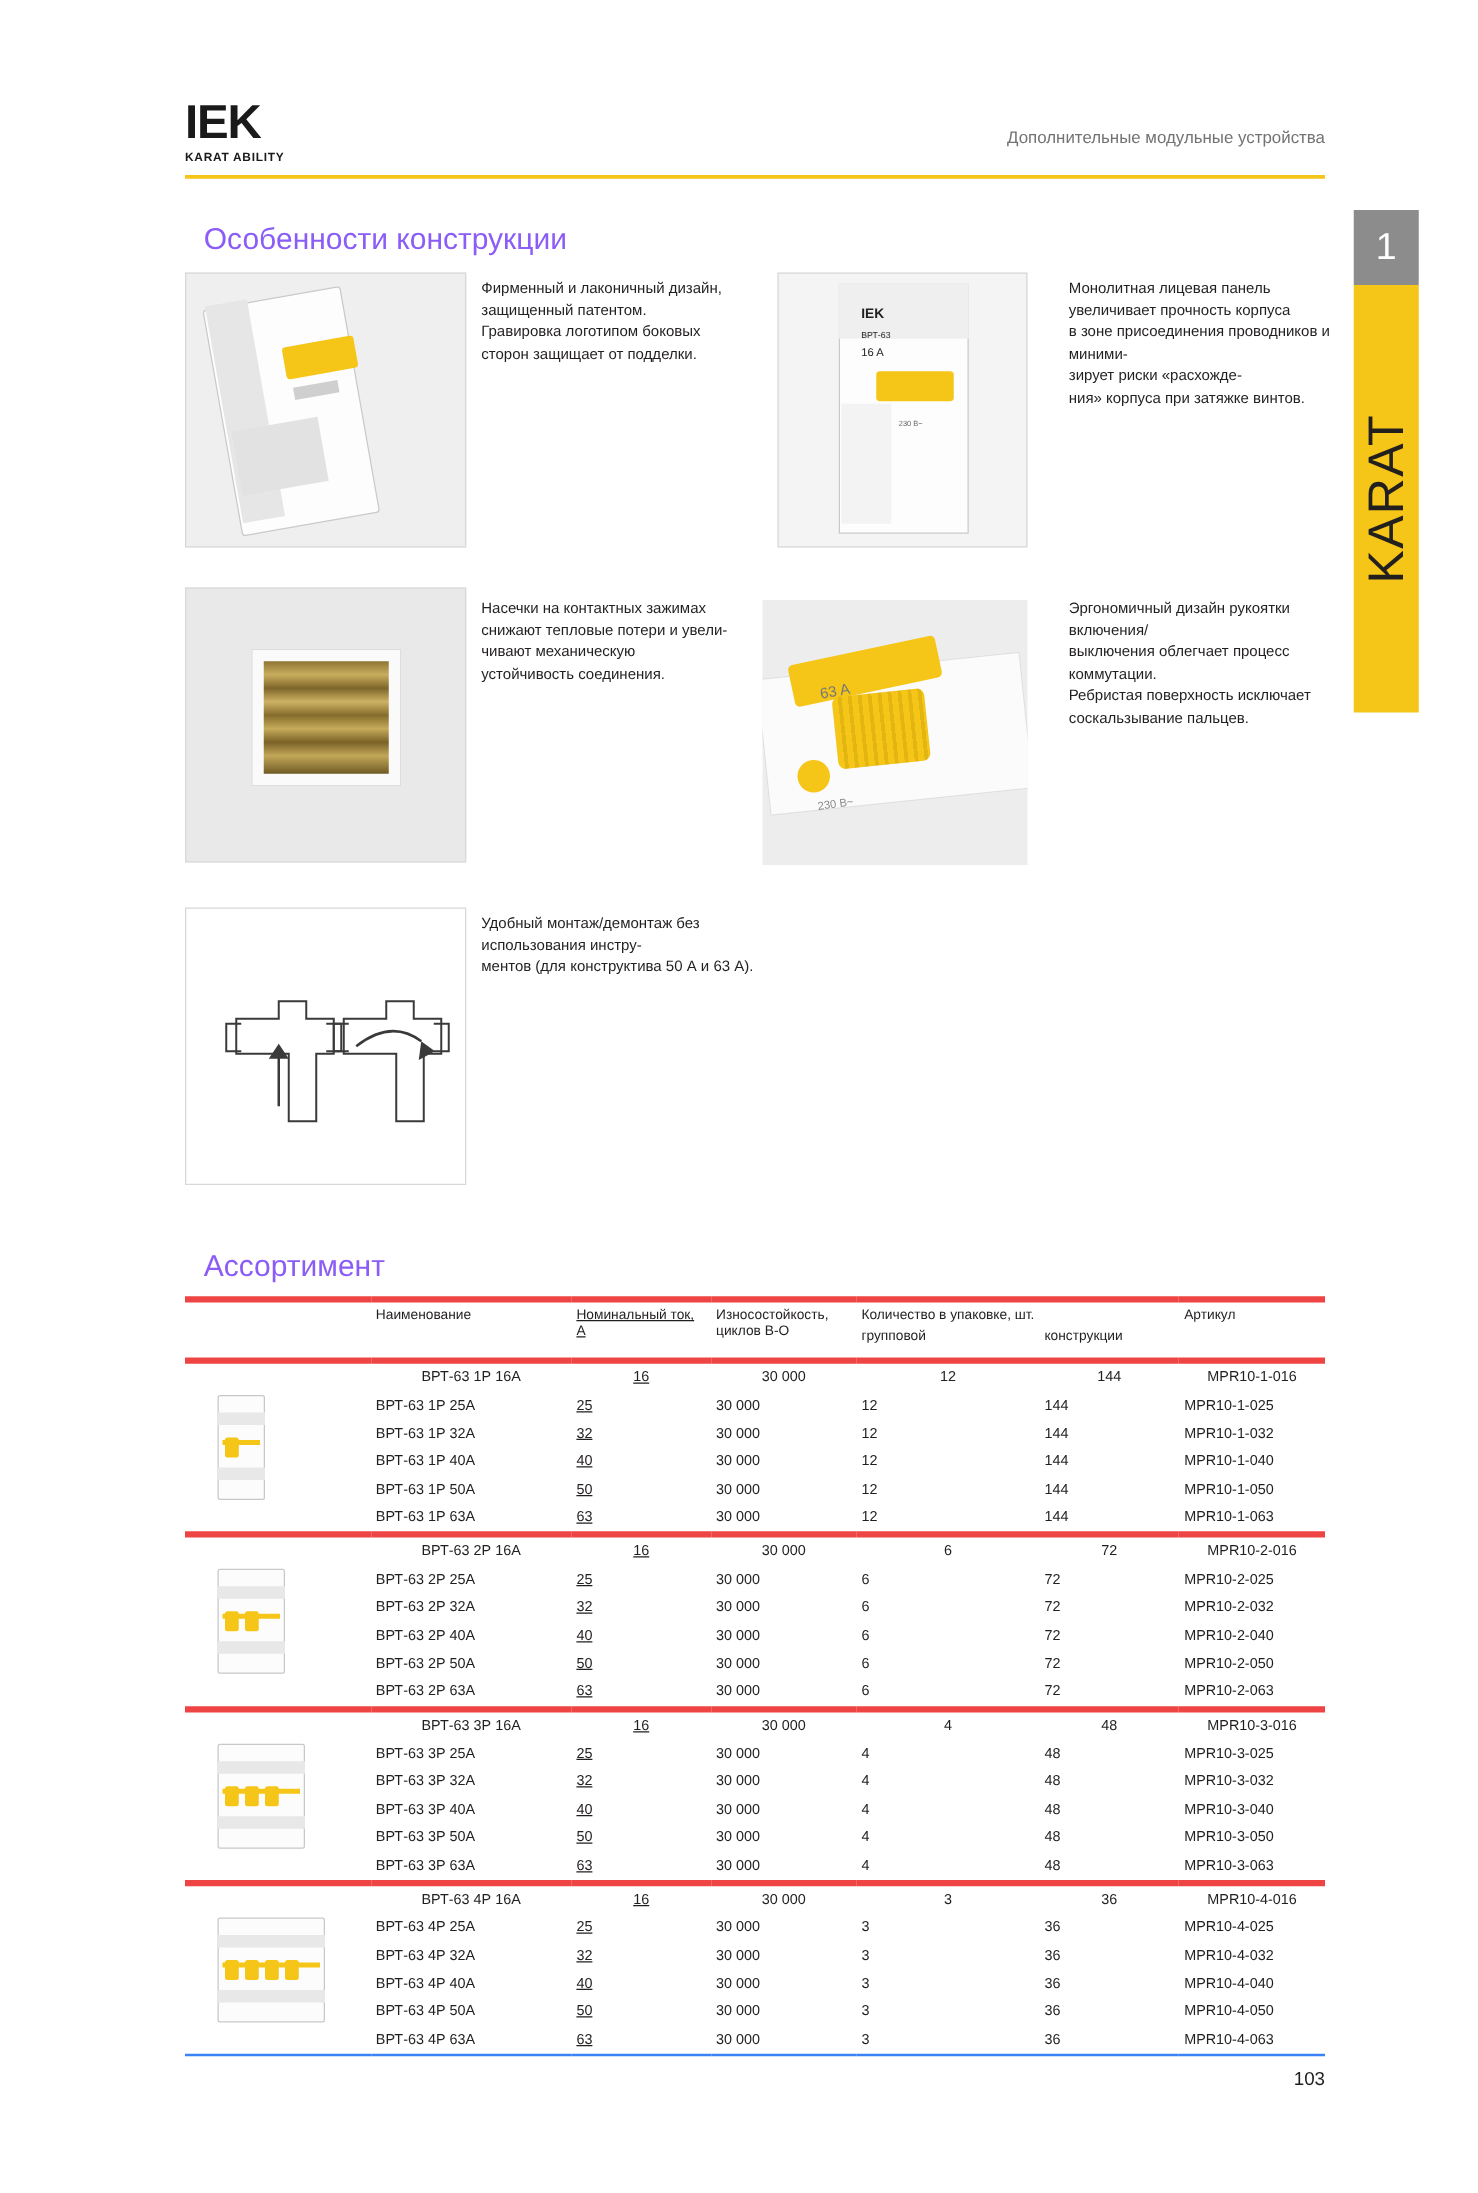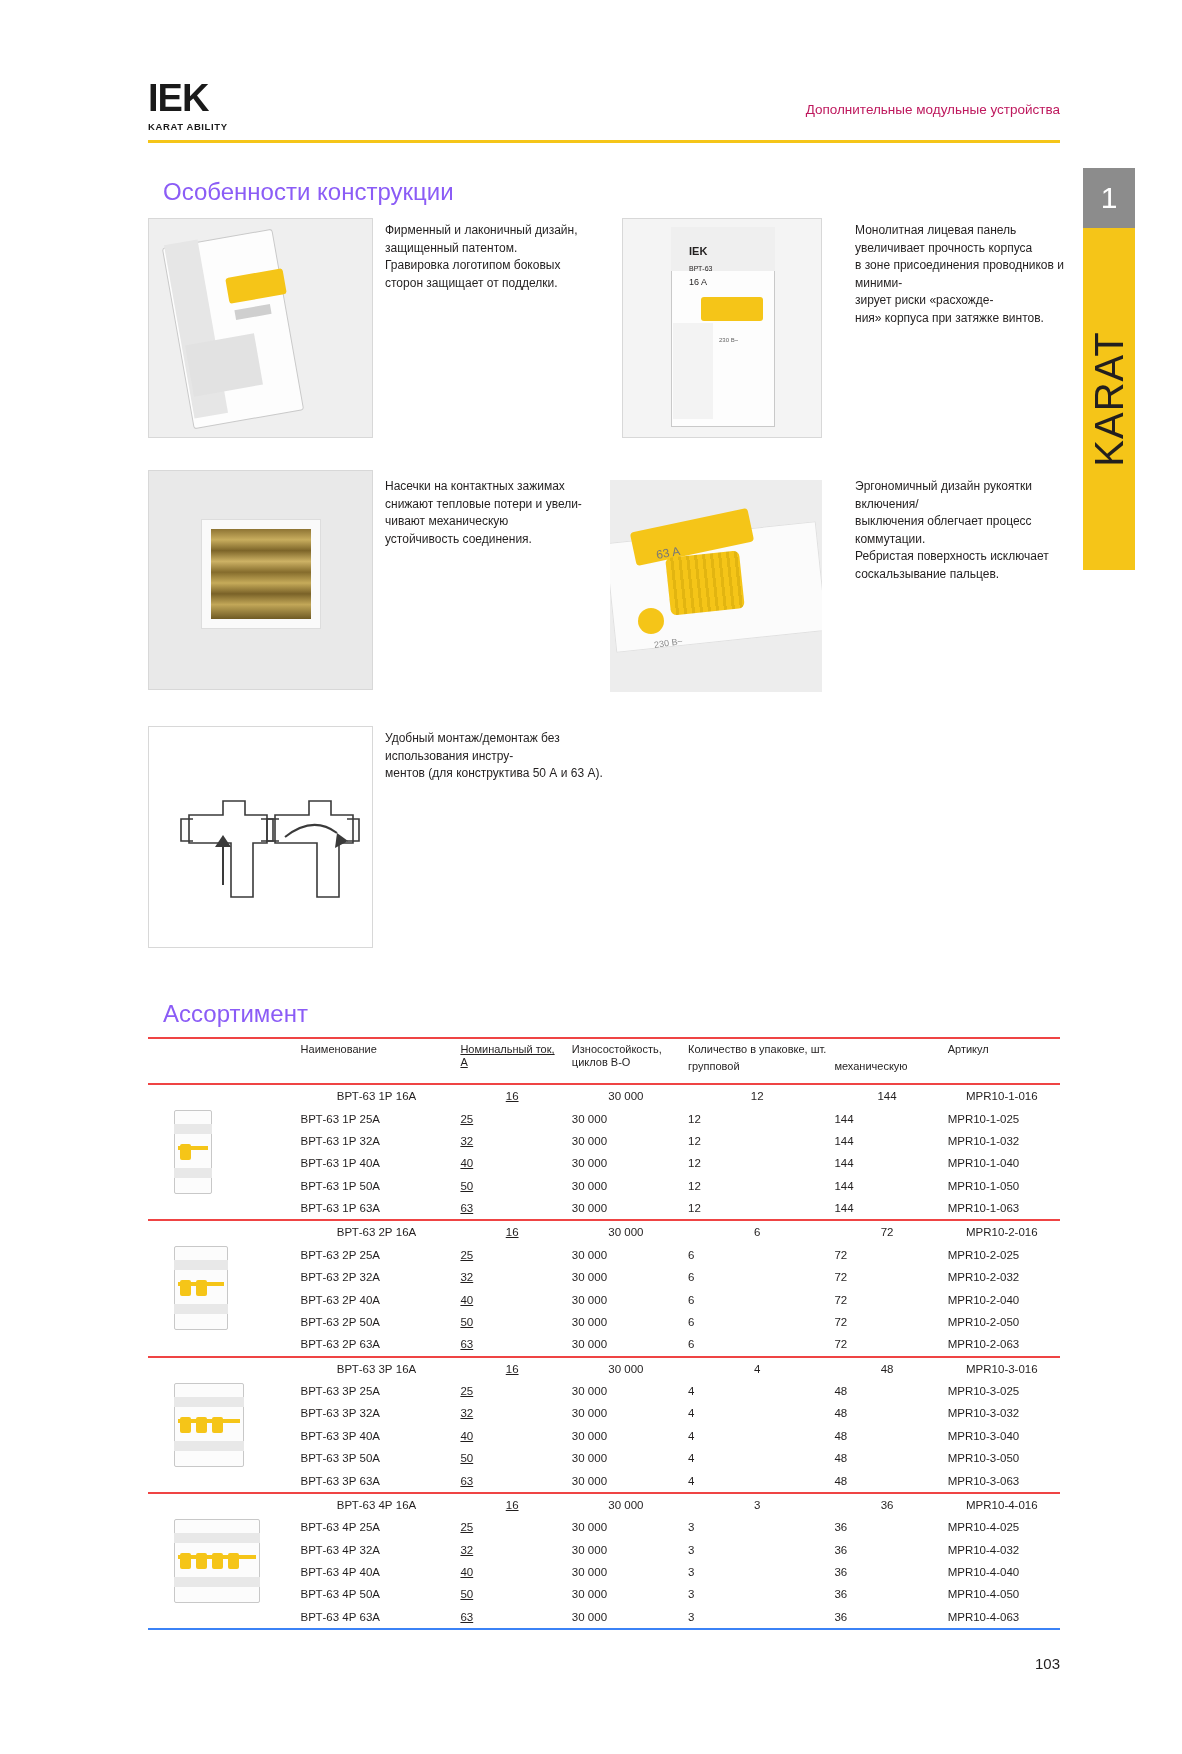--- a/index.html
+++ b/index.html
@@ -41,21 +41,21 @@
     letter-spacing: 0.6px;
     color: #1a1a1a;
     margin-top: 3px;
     font-weight: bold;
   }
   #header-title {
     position: absolute;
     right: 0;
     top: 24px;
     font-size: 13.5px;
-    color: #be185d;
+    color: #737373;
     text-align: center;
     white-space: nowrap;
   }
   #header-rule {
     position: absolute;
     left: 148px;
     top: 140px;
     width: 912px;
     height: 3px;
     background: #f5c518;
@@ -169,21 +169,21 @@
     padding: 4px 4px 10px 4px;
     font-size: 11px;
     line-height: 13px;
   }
   table.assort td {
     padding: 5.2px 4px;
     vertical-align: middle;
     font-size: 11.5px;
     white-space: nowrap;
   }
-  .rule-top { border-top: 2px solid #ef4444; }
+  .rule-top { border-top: 5px solid #ef4444; }
   .rule-bottom { border-bottom: 2px solid #3b82f6; }
   .col-img { width: 150px; }
   .col-name { width: 175px; }
   .col-cur { width: 118px; text-decoration: underline; }
   .col-wear { width: 120px; }
   .col-grp { width: 105px; }
   .col-trn { width: 120px; }
   .col-art { width: 124px; }
   .sub-hdr { font-size: 11px; }
   .grp-first td { padding-top: 9px; text-align: center; }
@@ -305,21 +305,21 @@
         <th class="col-img"></th>
         <th class="col-name">Наименование</th>
         <th class="col-cur">Номинальный ток, А</th>
         <th class="col-wear" style="white-space:pre-line;">Износостойкость,
 циклов В-О</th>
         <th class="col-grp">
           <div style="white-space:nowrap;">Количество в упаковке, шт.</div>
           <div class="sub-hdr" style="margin-top:4px;">групповой</div>
         </th>
         <th class="col-trn" style="vertical-align:bottom;">
-          <div class="sub-hdr">механическую</div>
+          <div class="sub-hdr">конструкции</div>
         </th>
         <th class="col-art">Артикул</th>
       </tr>
     </thead>
     <tbody id="table-body">
         <tr class="rule-top grp-first">
           <td class="col-img prod-img-cell" rowspan="6">
             <div class="prod-art">
               <div style="position:absolute;left:6px;top:4px;width:38px;height:84px;background:#fcfcfc;border:1px solid #c8c8c8;border-radius:2px;"></div>
               <div style="position:absolute;left:6px;top:18px;width:38px;height:10px;background:#e8e8e8;"></div>

